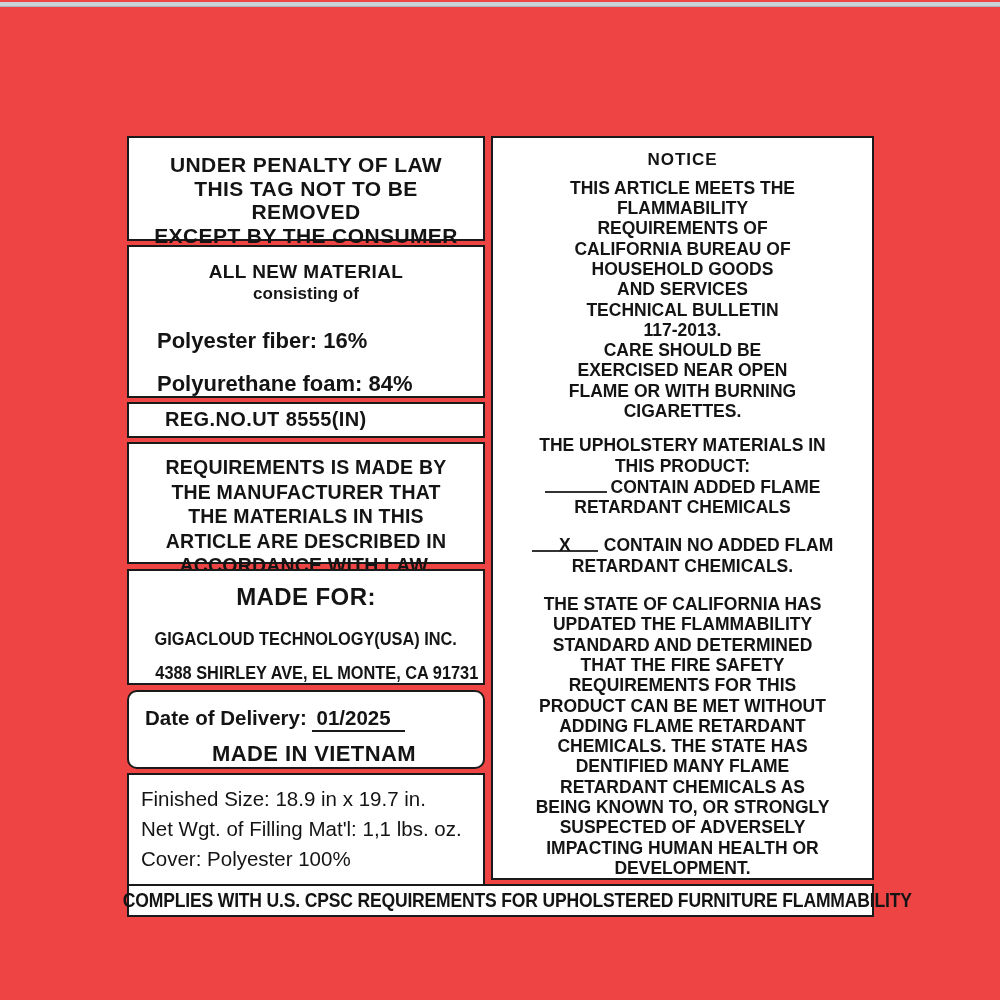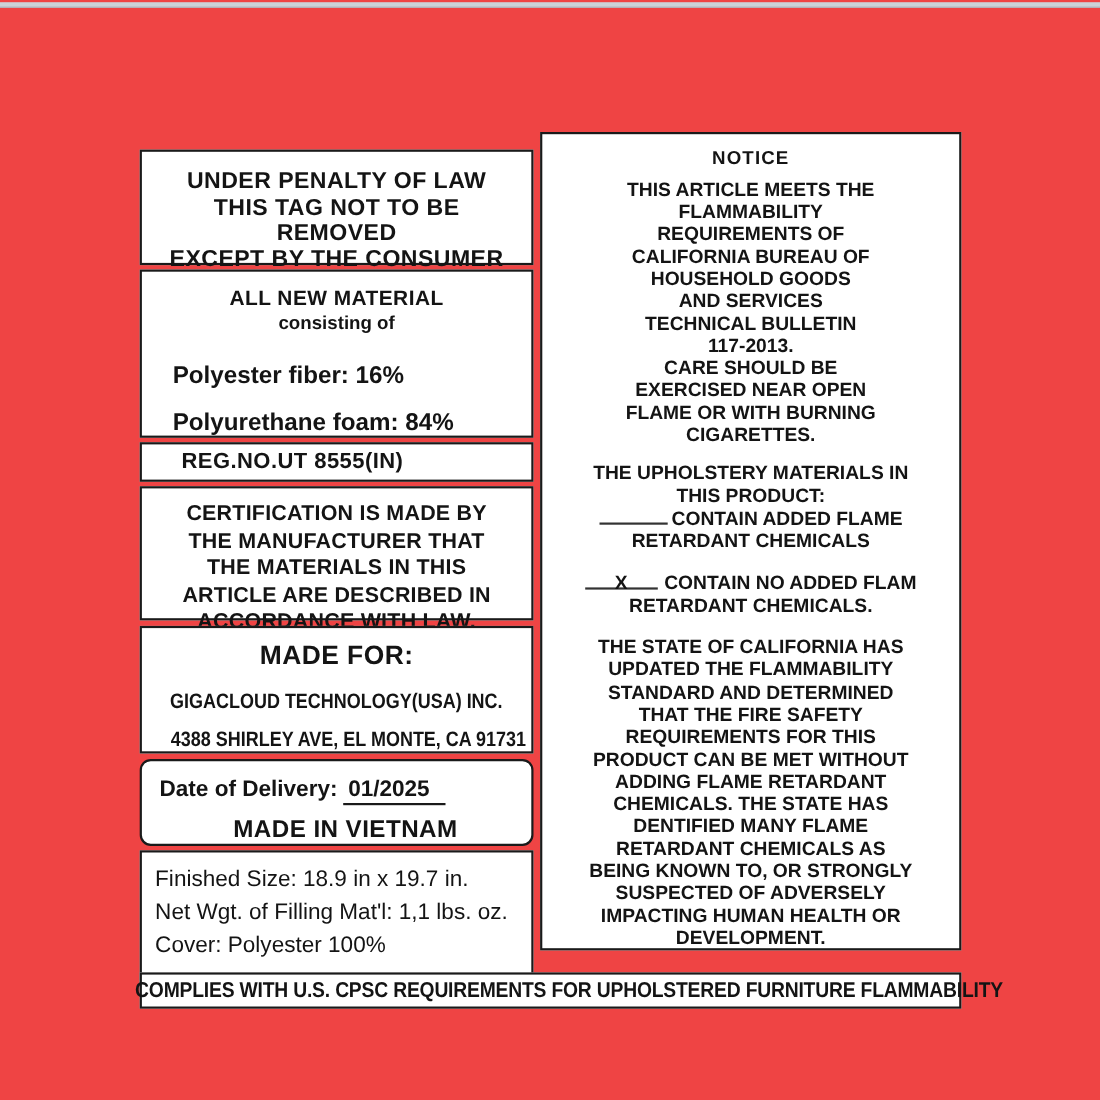--- a/index.html
+++ b/index.html
@@ -30,21 +30,21 @@
   .madefor .mf-co{margin-top:17px;}
   .madefor .mf-addr{margin-top:12px;}
   .squeeze{display:inline-block;transform:scaleX(.86);transform-origin:50% 50%;}
   .delivery{left:127px;top:690px;width:358px;height:79px;padding:14px 0 0 16px;border-radius:10px;}
   .delivery .del-line{font-weight:bold;font-size:20.5px;}
   .delivery .del-value{border-bottom:2px solid #1a1a1a;padding:0 14px 1px 4px;}
   .delivery .origin{font-weight:bold;font-size:22px;letter-spacing:.4px;text-align:center;margin-top:11px;}
   .sizebox{left:127px;top:773px;width:358px;height:128px;padding:9px 0 0 12px;
            font-size:20.5px;line-height:1.47;}
   
-  .notice{left:491px;top:120px;width:383px;height:744px;padding:12px 6px 0 6px;text-align:center;
+  .notice{left:491px;top:136px;width:383px;height:744px;padding:12px 6px 0 6px;text-align:center;
           font-weight:bold;font-size:17.5px;line-height:1.16;}
   .notice .n-title{font-size:17px;letter-spacing:1px;margin-bottom:8px;}
   .notice .n-para{margin:0 0 14px 0;}
   .notice .uph-line{margin:0;}
   .uline{display:inline-block;border-bottom:2px solid #333;height:15px;vertical-align:baseline;}
   .uline.blank{width:62px;margin-right:4px;}
   .uline.xmark{width:66px;margin-right:6px;text-align:center;}
   .gap-sm{height:18px;}
   
   .footer{left:127px;top:884px;width:747px;height:33px;display:flex;align-items:center;justify-content:center;padding-left:33px;}
@@ -65,21 +65,21 @@
 
   <div class="box material">
     <div class="mat-head">ALL NEW MATERIAL</div>
     <div class="mat-sub">consisting of</div>
     <div class="mat-item first">Polyester fiber: 16%</div>
     <div class="mat-item second">Polyurethane foam: 84%</div>
   </div>
 
   <div class="box reg">REG.NO.UT 8555(IN)</div>
 
-  <div class="box cert pre">CERTIFICATION IS MADE BY
+  <div class="box cert pre">REQUIREMENTS IS MADE BY
 THE MANUFACTURER THAT
 THE MATERIALS IN THIS
 ARTICLE ARE DESCRIBED IN
 ACCORDANCE WITH LAW.</div>
 
   <div class="box madefor">
     <div class="mf-head">MADE FOR:</div>
     <div class="mf-co"><span class="squeeze">GIGACLOUD TECHNOLOGY(USA) INC.</span></div>
     <div class="mf-addr"><span class="squeeze">4388 SHIRLEY AVE, EL MONTE, CA 91731</span></div>
   </div>

